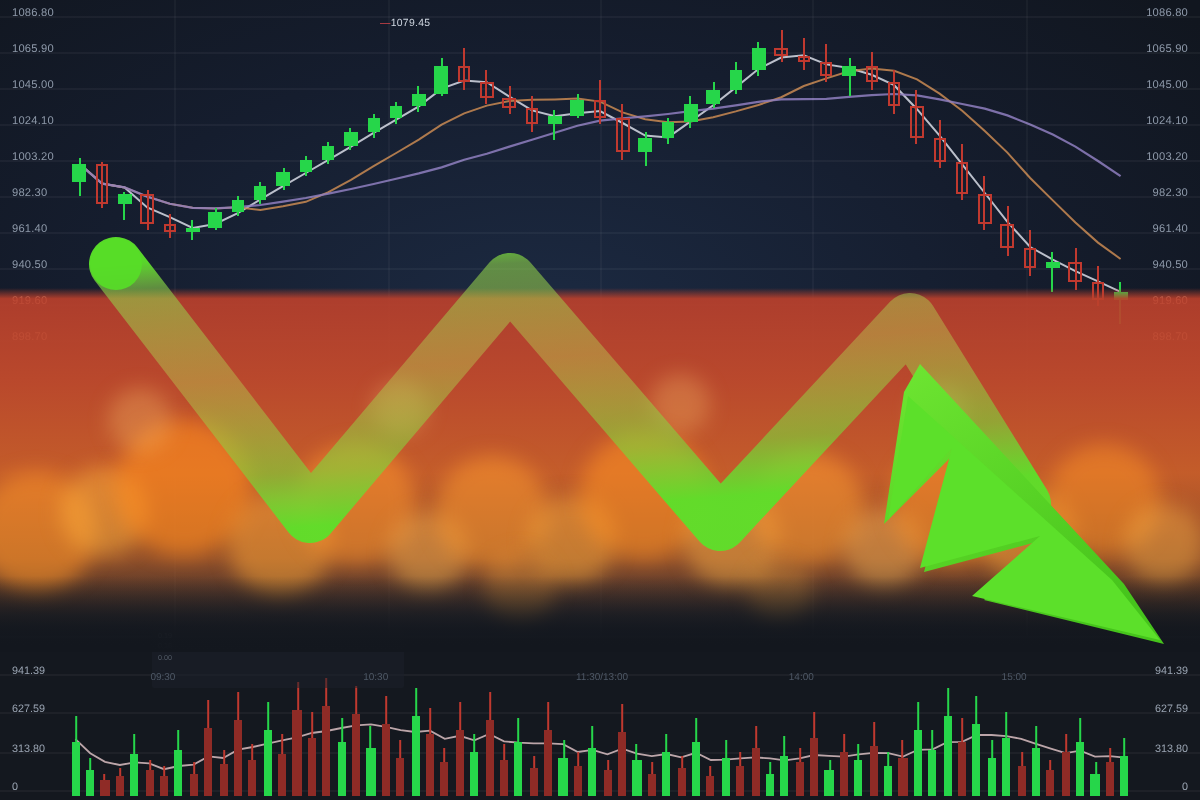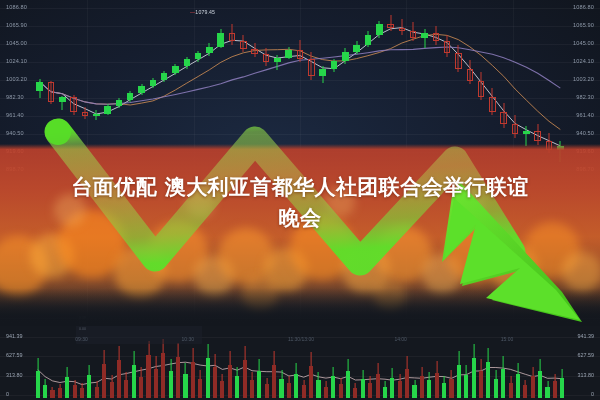--- a/index.html
+++ b/index.html
@@ -730,23 +730,19 @@
     </defs>
 
     <polyline points="58,132 155,258 255,140 360,262 455,160 512,252" fill="none" stroke="url(#agrad)" stroke-width="27" stroke-linecap="round" stroke-linejoin="round"></polyline>
 
     <circle cx="58" cy="132" r="13" fill="#57dd27" opacity="0.92"></circle>
 
     <polygon points="582,322 492,300 522,270 462,286 478,226 442,262 452,196 460,182 562,292" fill="url(#headgrad)"></polygon>
     <polygon points="580,320 486,298 520,268 460,284 476,224 444,260 454,198 556,290" fill="#5ce02a"></polygon>
   </svg>
 
-  <div class="title-block">
-    <div class="title-line">台面优配 澳大利亚首都华人社团联合会举行联谊</div>
-    <div class="title-line">晚会</div>
-  </div>
 
 <div class="xlabel" style="left: 75.2px; top: 337px;">09:30</div>
     <div class="xlabel" style="left: 181.6px; top: 337px;">10:30</div>
     <div class="xlabel" style="left: 288px; top: 337px;">11:30/13:00</div>
     <div class="xlabel" style="left: 394.4px; top: 337px;">14:00</div>
     <div class="xlabel" style="left: 500.8px; top: 337px;">15:00</div>
   </div>
 
 </body></html>

